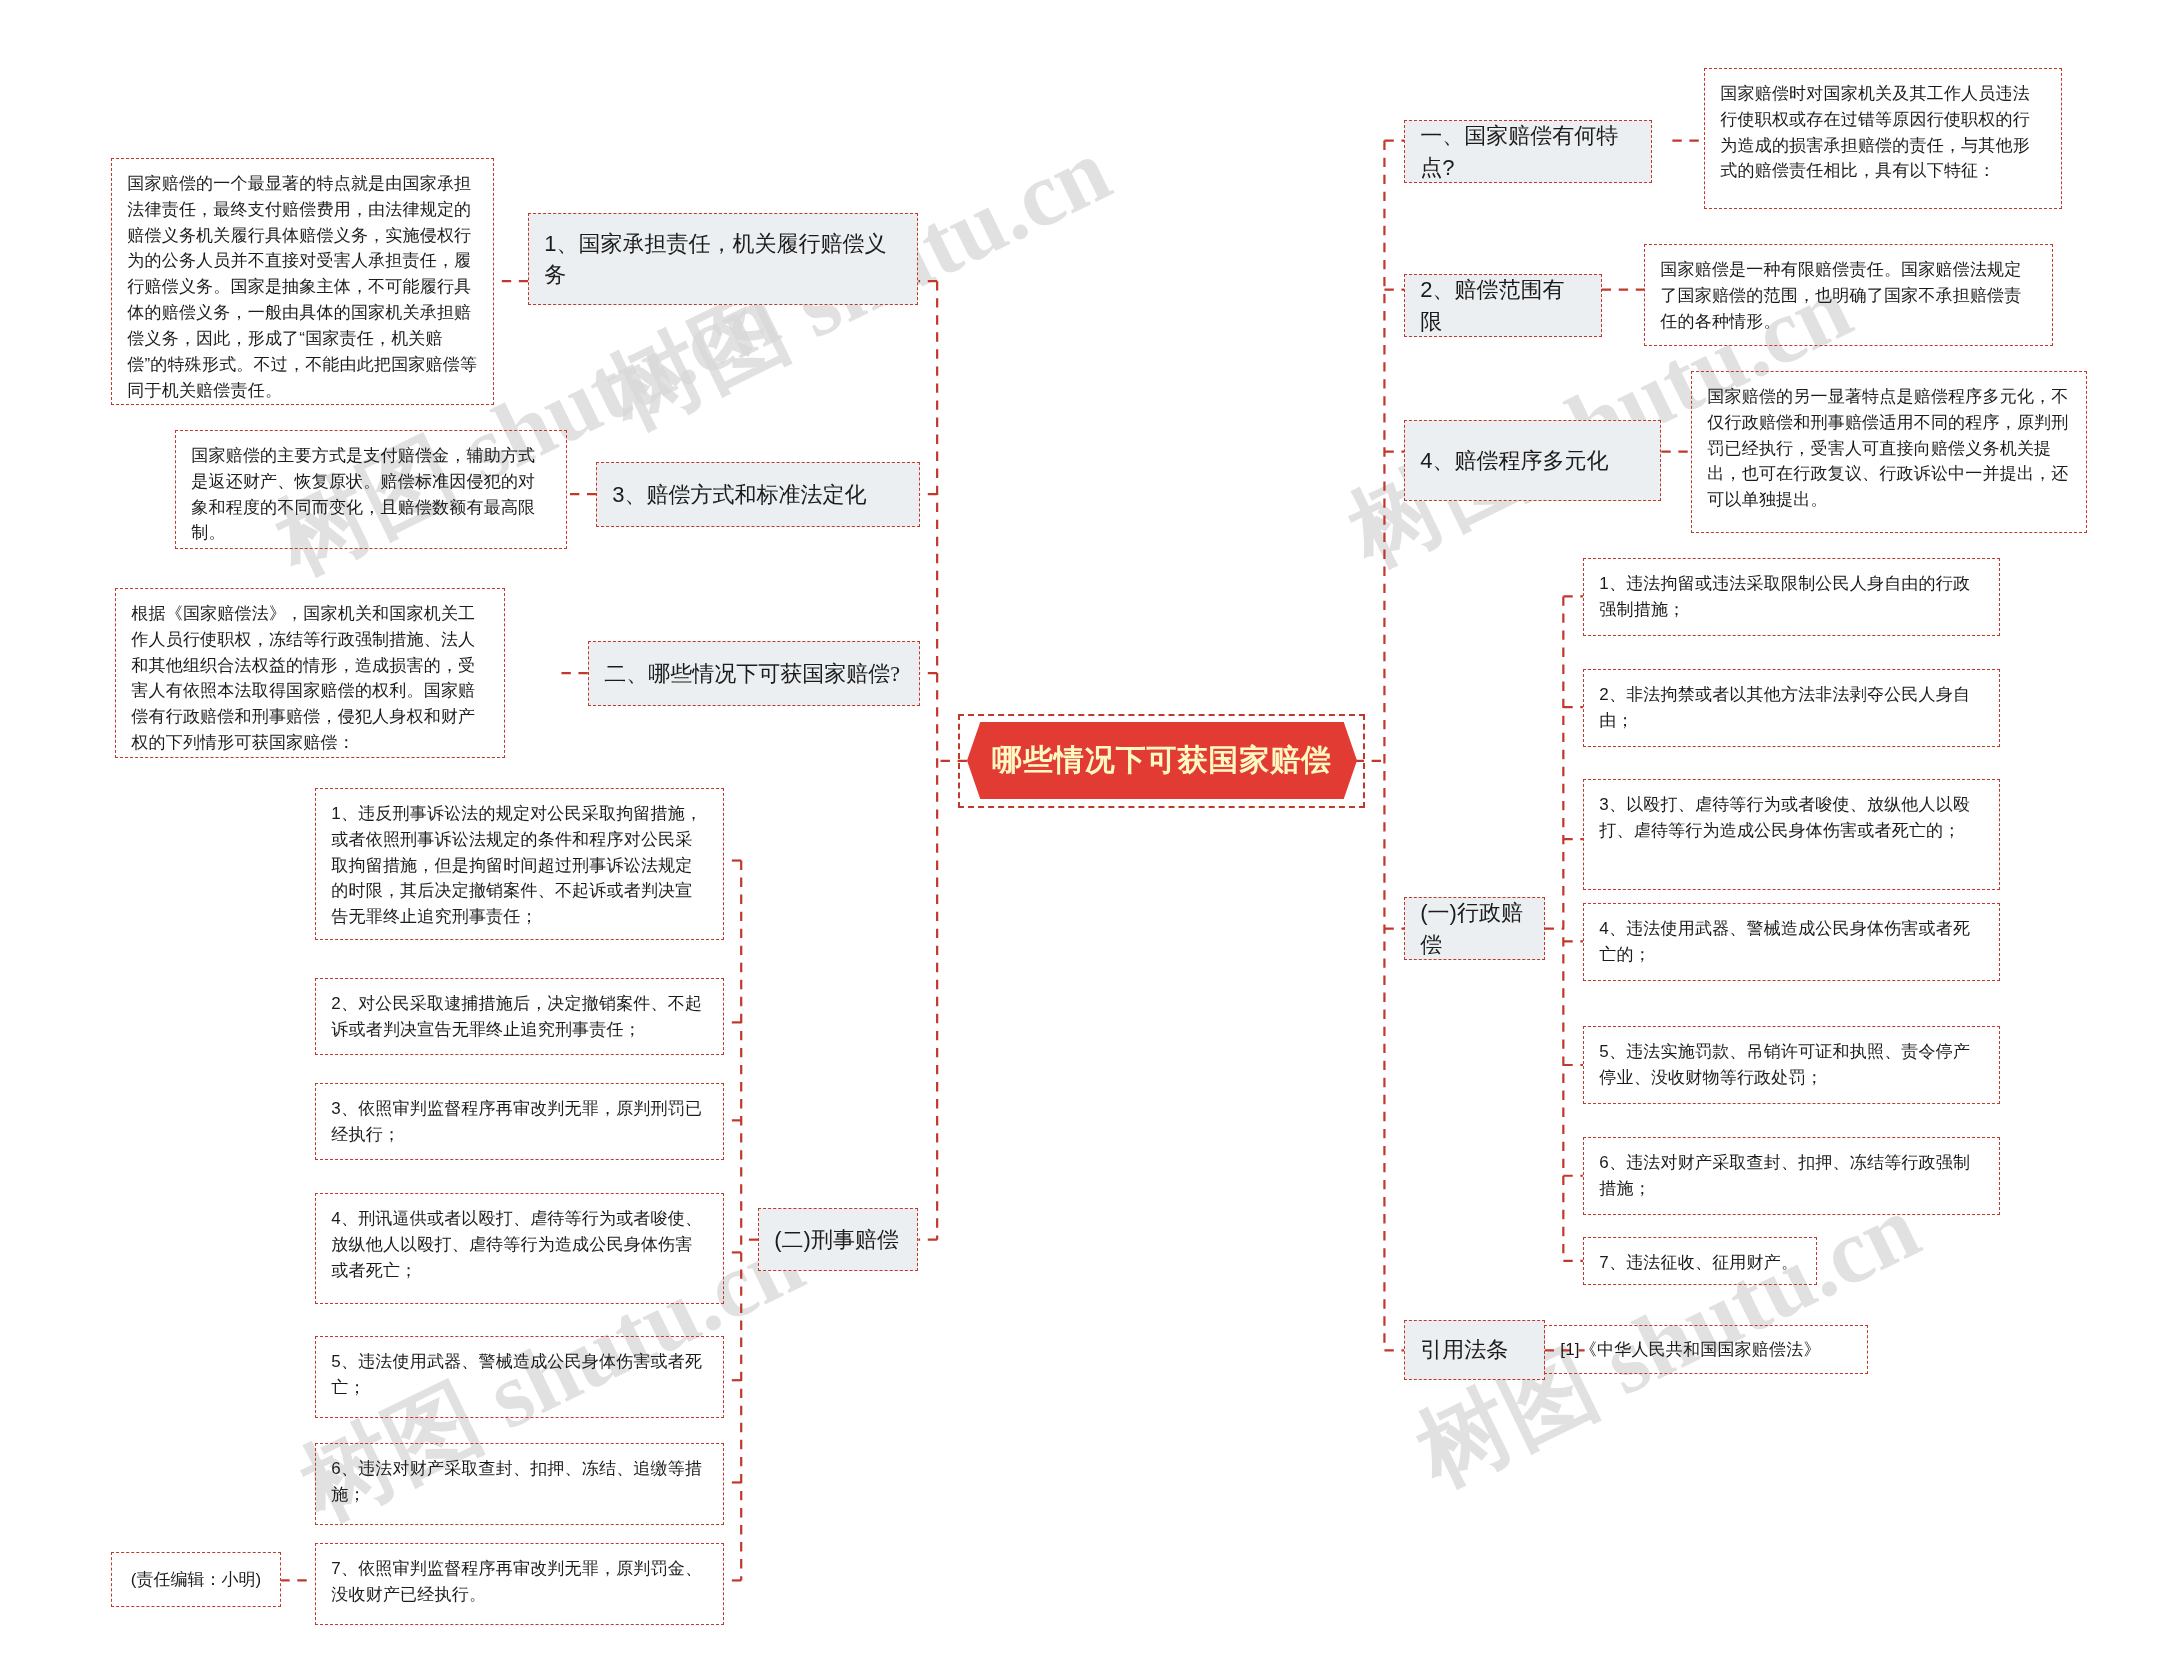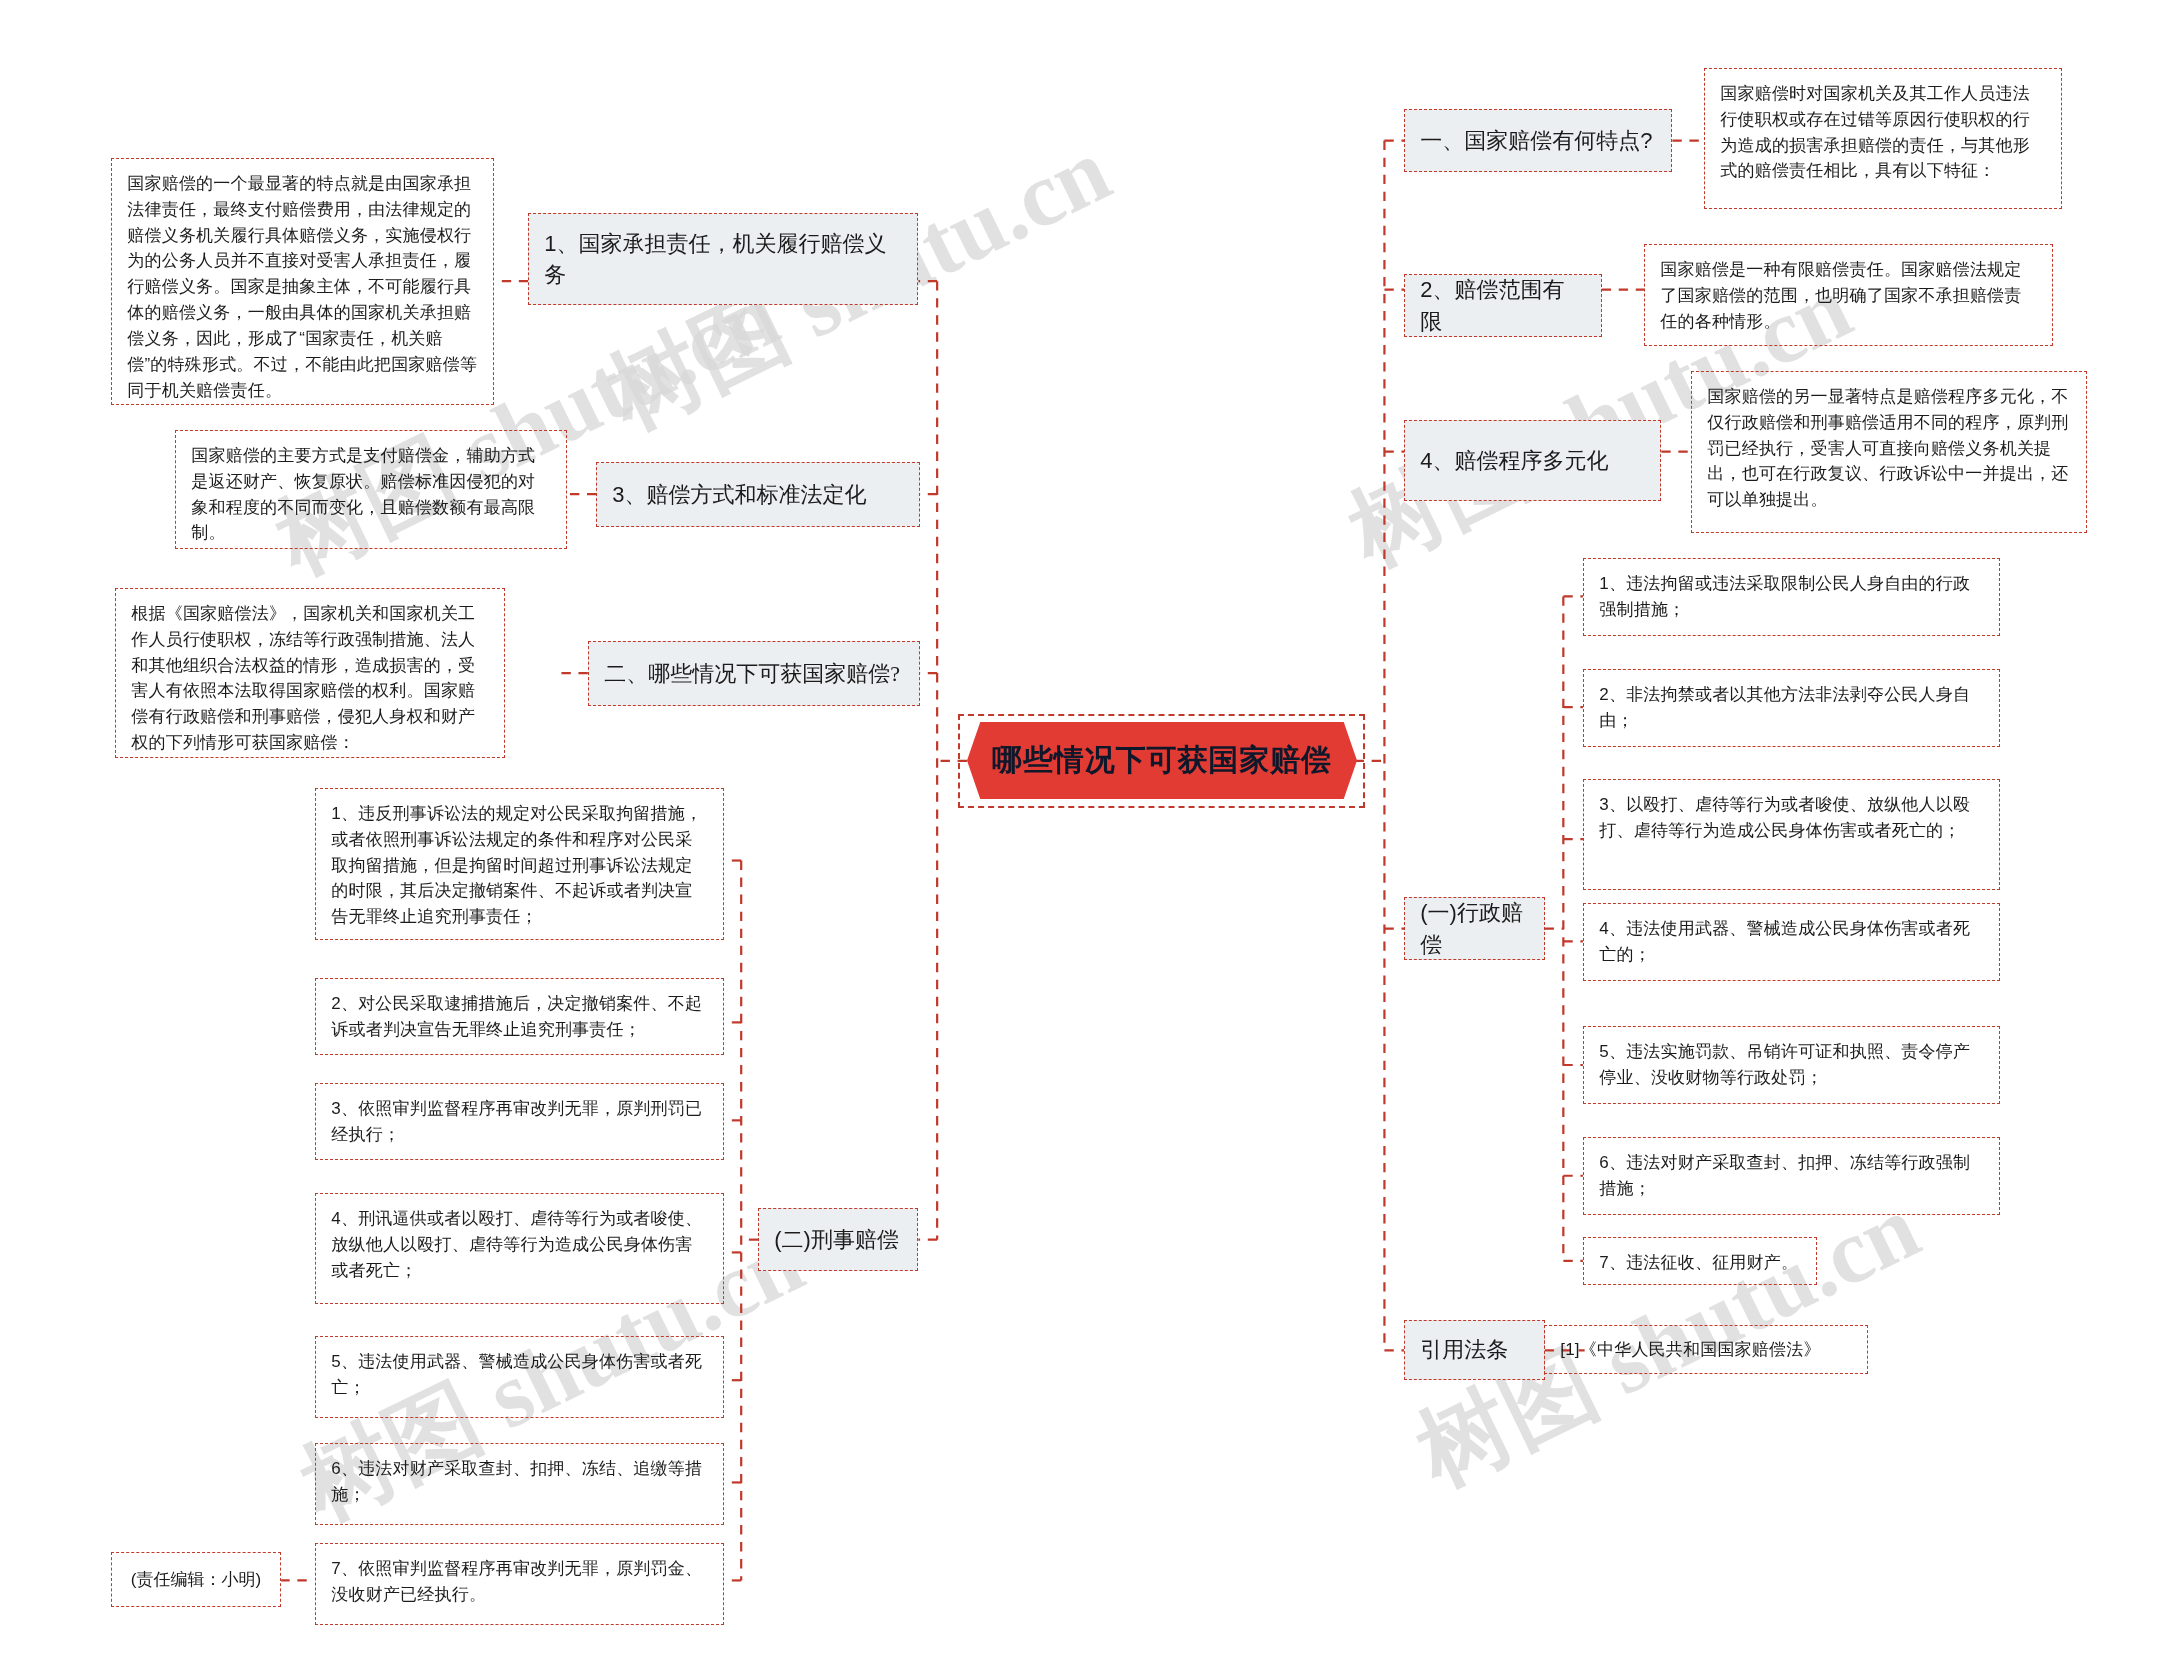--- a/index.html
+++ b/index.html
@@ -65,21 +65,21 @@
     font-size: 17px;
     display: flex;
     align-items: center;
   }
 
   
   .root {
     position: absolute;
     z-index: 4;
     background: #e23b33;
-    color: #0f172a;
+    color: #fef9c3;
     font-size: 30px;
     font-weight: bold;
     letter-spacing: 0.9px;
     display: flex;
     align-items: center;
     justify-content: center;
     white-space: nowrap;
     clip-path: polygon(3.4% 0, 96.6% 0, 100% 50%, 96.6% 100%, 3.4% 100%, 0 50%);
   }
   .root-frame {
@@ -176,21 +176,21 @@
   <div class="node leaf" style="left:315px; top:788px; width:409px; height:152px;">1、违反刑事诉讼法的规定对公民采取拘留措施，或者依照刑事诉讼法规定的条件和程序对公民采取拘留措施，但是拘留时间超过刑事诉讼法规定的时限，其后决定撤销案件、不起诉或者判决宣告无罪终止追究刑事责任；</div>
   <div class="node leaf" style="left:315px; top:978px; width:409px; height:77px;">2、对公民采取逮捕措施后，决定撤销案件、不起诉或者判决宣告无罪终止追究刑事责任；</div>
   <div class="node leaf" style="left:315px; top:1083px; width:409px; height:77px;">3、依照审判监督程序再审改判无罪，原判刑罚已经执行；</div>
   <div class="node leaf" style="left:315px; top:1193px; width:409px; height:111px;">4、刑讯逼供或者以殴打、虐待等行为或者唆使、放纵他人以殴打、虐待等行为造成公民身体伤害或者死亡；</div>
   <div class="node leaf" style="left:315px; top:1336px; width:409px; height:82px;">5、违法使用武器、警械造成公民身体伤害或者死亡；</div>
   <div class="node leaf" style="left:315px; top:1443px; width:409px; height:82px;">6、违法对财产采取查封、扣押、冻结、追缴等措施；</div>
   <div class="node leaf" style="left:315px; top:1543px; width:409px; height:82px;">7、依照审判监督程序再审改判无罪，原判罚金、没收财产已经执行。</div>
 
   <div class="node plain" style="left:111px; top:1552px; width:170px; height:55px; justify-content:center;">(责任编辑：小明)</div>
 
-  <div class="node branch" style="left:1404px; top:109px; width:268px; height:63px;">一、国家赔偿有何特点?</div>
+  <div class="node branch" style="left:1404px; top:120px; width:248px; height:63px;">一、国家赔偿有何特点?</div>
   <div class="node leaf" style="left:1704px; top:68px; width:358px; height:141px;">国家赔偿时对国家机关及其工作人员违法行使职权或存在过错等原因行使职权的行为造成的损害承担赔偿的责任，与其他形式的赔偿责任相比，具有以下特征：</div>
 
   <div class="node branch" style="left:1404px; top:274px; width:198px; height:63px;">2、赔偿范围有限</div>
   <div class="node leaf" style="left:1644px; top:244px; width:409px; height:102px;">国家赔偿是一种有限赔偿责任。国家赔偿法规定了国家赔偿的范围，也明确了国家不承担赔偿责任的各种情形。</div>
 
   <div class="node branch" style="left:1404px; top:420px; width:257px; height:81px;">4、赔偿程序多元化</div>
   <div class="node leaf" style="left:1691px; top:371px; width:396px; height:162px;">国家赔偿的另一显著特点是赔偿程序多元化，不仅行政赔偿和刑事赔偿适用不同的程序，原判刑罚已经执行，受害人可直接向赔偿义务机关提出，也可在行政复议、行政诉讼中一并提出，还可以单独提出。</div>
 
   <div class="node branch" style="left:1404px; top:897px; width:141px; height:63px;">(一)行政赔偿</div>
 

